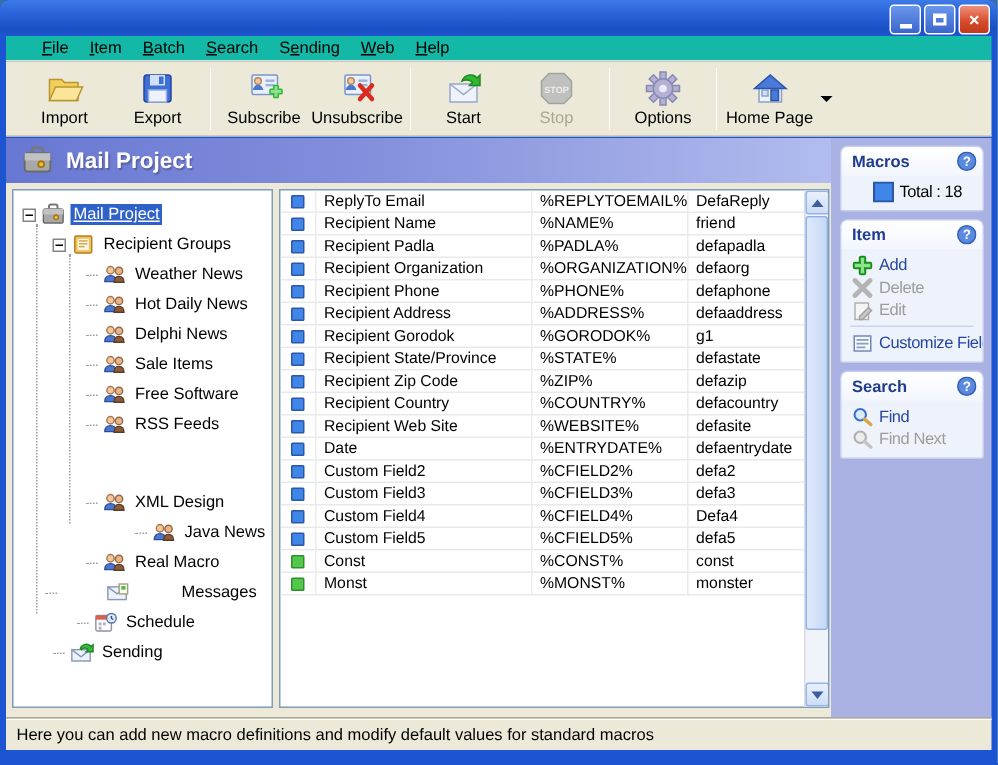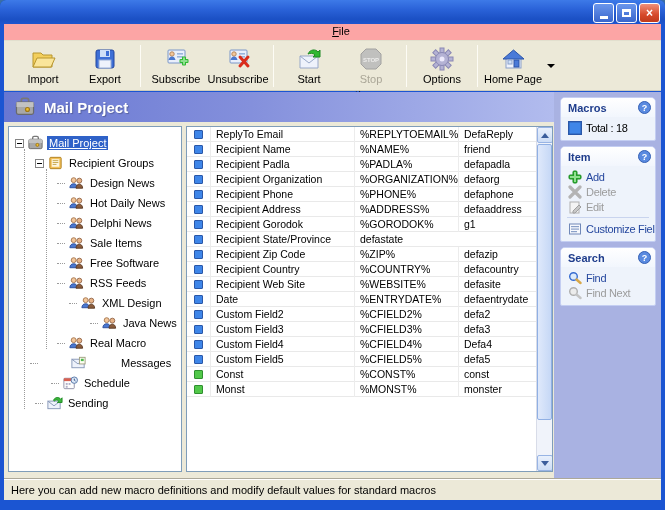--- a/index.html
+++ b/index.html
@@ -11,22 +11,22 @@
     background:linear-gradient(180deg,#3d7ae8 0%,#2a62d8 40%,#1b50c4 80%,#1e55cf 100%);
     border-radius:6px 6px 0 0;}
   .title-buttons{position:absolute;right:5px;top:3px;display:flex;gap:2px;}
   .tbtn{width:21px;height:20px;border-radius:3px;border:1px solid #fff;
     background:linear-gradient(180deg,#6a96ec,#3a66cc);display:flex;align-items:center;justify-content:center;
     color:#fff;font-size:12px;font-weight:bold;cursor:pointer;}
   .tbtn.close{background:linear-gradient(180deg,#f0907a,#d6492a 60%,#c03a1c);}
   .tbtn.min span{display:block;width:8px;height:3px;background:#fff;margin-top:9px;}
   .tbtn.max span{display:block;width:9px;height:8px;border:2px solid #fff;border-top-width:3px;}
   
-  .menubar{position:absolute;left:4px;top:24px;width:657px;height:17px;background:#fca5a5;
-    display:flex;align-items:center;padding-left:17px;border-bottom:1px solid #e2dfce;flex-direction:column;}
+  .menubar{position:absolute;left:4px;top:24px;width:657px;height:17px;background:#14b8a6;
+    display:flex;align-items:center;padding-left:17px;border-bottom:1px solid #e2dfce;}
   .menu-item{padding:1px 7px;cursor:default;}
   .menu-item u{text-decoration:underline;}
   
   .toolbar{position:absolute;left:4px;top:41px;width:657px;height:50px;background:#ece9d8;
     display:flex;align-items:center;padding-left:8px;border-bottom:1px solid #cfccba;}
   .tbutton{width:62px;height:46px;display:flex;flex-direction:column;align-items:center;justify-content:center;
     gap:1px;cursor:pointer;border:1px solid transparent;border-radius:3px;}
   .tbutton .ticon{width:26px;height:26px;display:block;}
   .tbutton .tlabel{font-size:11px;color:#000;white-space:nowrap;}
   .tbutton.disabled .tlabel{color:#aaa697;}
@@ -77,21 +77,21 @@
   .sidebar{position:absolute;left:554px;top:92px;width:107px;height:386px;background:#a9b2e2;padding:5px 5px 0 6px;}
   .panel{background:#eef3fb;border-radius:5px 5px 2px 2px;margin-bottom:5px;overflow:hidden;
     border:1px solid #c4cef2;}
   .phead{height:19px;background:linear-gradient(180deg,#ffffff,#f2f6fd);display:flex;align-items:center;
     justify-content:space-between;padding:0 4px 0 7px;}
   .ptitle{font-weight:bold;color:#1f3d8c;font-size:11px;}
   .pbody{padding:3px 0 5px 0;}
   .prow{height:15px;display:flex;align-items:center;gap:4px;padding-left:7px;cursor:pointer;
     color:#25479e;letter-spacing:-0.3px;white-space:nowrap;}
   .prow.disabled{color:#9c9c9c;cursor:default;}
-  .prow.info{color:#000;cursor:default;}
+  .prow.info{color:#000;cursor:default;justify-content:center;}
   .psep{height:1px;background:#c9d4ee;margin:3px 6px;}
   .picon{width:14px;height:14px;flex:none;}
   .helpicon{width:13px;height:13px;flex:none;cursor:pointer;}
   
   .statusbar{position:absolute;left:4px;top:478px;width:657px;height:22px;background:#ece9d8;
     border-top:1px solid #aca899;box-shadow:inset 0 1px 0 #fff;display:flex;align-items:center;padding-left:7px;}
 </style>
 </head>
 <body>
 
@@ -270,21 +270,21 @@
       <div class="trow" style="padding-left: 48px;">
         <span class="stub" style="width: 8px;"></span>
         <span class="ticon16">
           <svg viewBox="0 0 18 16" style="width: 100%; height: 100%; display: block;">
             <circle cx="6" cy="5" r="2.6" fill="#f2c79c" stroke="#a87850"></circle>
             <path d="M2 13c0-3 2-4.2 4-4.2S10 10 10 13z" fill="#4a78d0" stroke="#2c4e9c"></path>
             <circle cx="12" cy="5.5" r="2.6" fill="#e8b488" stroke="#96684a"></circle>
             <path d="M8.5 13.5c0-3 1.8-4.2 3.5-4.2s3.5 1.2 3.5 4.2z" fill="#8a5c3c" stroke="#5e3c24"></path>
           </svg>
         </span>
-        <span class="tlabel2">Design News</span>
+        <span class="tlabel2">Weather News</span>
       </div>
       <div class="trow" style="padding-left: 48px;">
         <span class="stub" style="width: 8px;"></span>
         <span class="ticon16">
           <svg viewBox="0 0 18 16" style="width: 100%; height: 100%; display: block;">
             <circle cx="6" cy="5" r="2.6" fill="#f2c79c" stroke="#a87850"></circle>
             <path d="M2 13c0-3 2-4.2 4-4.2S10 10 10 13z" fill="#4a78d0" stroke="#2c4e9c"></path>
             <circle cx="12" cy="5.5" r="2.6" fill="#e8b488" stroke="#96684a"></circle>
             <path d="M8.5 13.5c0-3 1.8-4.2 3.5-4.2s3.5 1.2 3.5 4.2z" fill="#8a5c3c" stroke="#5e3c24"></path>
           </svg>
@@ -332,21 +332,21 @@
         <span class="ticon16">
           <svg viewBox="0 0 18 16" style="width: 100%; height: 100%; display: block;">
             <circle cx="6" cy="5" r="2.6" fill="#f2c79c" stroke="#a87850"></circle>
             <path d="M2 13c0-3 2-4.2 4-4.2S10 10 10 13z" fill="#4a78d0" stroke="#2c4e9c"></path>
             <circle cx="12" cy="5.5" r="2.6" fill="#e8b488" stroke="#96684a"></circle>
             <path d="M8.5 13.5c0-3 1.8-4.2 3.5-4.2s3.5 1.2 3.5 4.2z" fill="#8a5c3c" stroke="#5e3c24"></path>
           </svg>
         </span>
         <span class="tlabel2">RSS Feeds</span>
       </div>
-      <div class="trow" style="padding-left: 60px;">
+      <div class="trow" style="padding-left: 48px; margin-top: 32px;">
         <span class="stub" style="width: 8px;"></span>
         <span class="ticon16">
           <svg viewBox="0 0 18 16" style="width: 100%; height: 100%; display: block;">
             <circle cx="6" cy="5" r="2.6" fill="#f2c79c" stroke="#a87850"></circle>
             <path d="M2 13c0-3 2-4.2 4-4.2S10 10 10 13z" fill="#4a78d0" stroke="#2c4e9c"></path>
             <circle cx="12" cy="5.5" r="2.6" fill="#e8b488" stroke="#96684a"></circle>
             <path d="M8.5 13.5c0-3 1.8-4.2 3.5-4.2s3.5 1.2 3.5 4.2z" fill="#8a5c3c" stroke="#5e3c24"></path>
           </svg>
         </span>
         <span class="tlabel2">XML Design</span>
@@ -473,20 +473,21 @@
           </div>
           <div class="tcell c-field">Recipient Gorodok</div>
           <div class="tcell c-macro">%GORODOK%</div>
           <div class="tcell c-def">g1</div>
         </div>
         <div class="trowd">
           <div class="c-ch" style="height: 15px; border-right: 1px solid rgb(236, 236, 236); display: flex; align-items: center;">
             <div class="chsq blue"></div>
           </div>
           <div class="tcell c-field">Recipient State/Province</div>
+          <div class="tcell c-macro">%STATE%</div>
           <div class="tcell c-def">defastate</div>
         </div>
         <div class="trowd">
           <div class="c-ch" style="height: 15px; border-right: 1px solid rgb(236, 236, 236); display: flex; align-items: center;">
             <div class="chsq blue"></div>
           </div>
           <div class="tcell c-field">Recipient Zip Code</div>
           <div class="tcell c-macro">%ZIP%</div>
           <div class="tcell c-def">defazip</div>
         </div>

